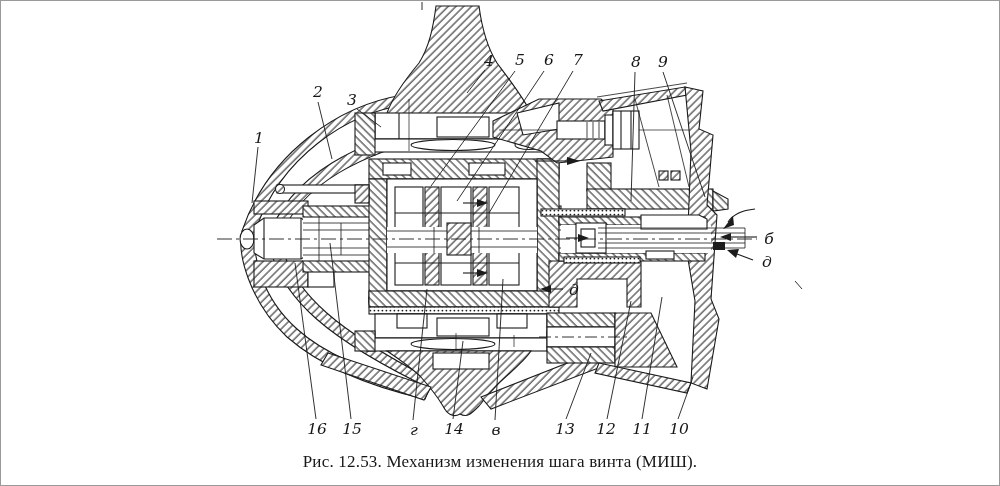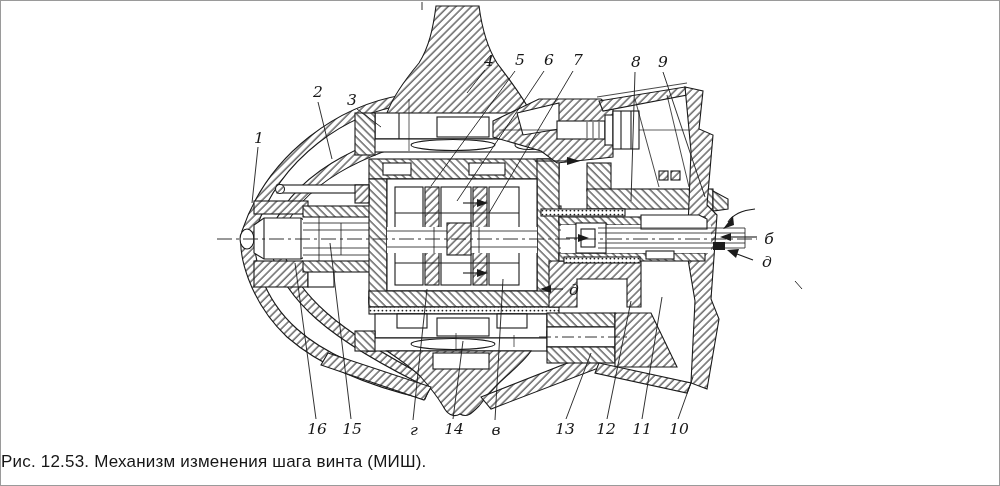--- a/index.html
+++ b/index.html
@@ -3,22 +3,22 @@
 <meta charset="utf-8">
 <style>
   html,body{margin:0;padding:0;background:#ffffff;}
   .page{
     position:relative;width:998px;height:484px;margin:0;
     background:#ffffff;border:1px solid #9a9a9a;overflow:hidden;
     font-family:"Liberation Sans",sans-serif;
   }
   .drawing{position:absolute;left:0;top:0;}
   .caption{
-    position:absolute;left:0;right:0;top:451px;text-align:left;
-    font-family:Liberation Sans, sans-serif;font-size:17px;color:#161616;
+    position:absolute;left:0;right:0;top:451px;text-align:center;
+    font-family:Liberation Serif, serif;font-size:17px;color:#161616;
     letter-spacing:.2px;
   }
   svg text.callout{
     font-family:"DejaVu Serif",serif;font-style:italic;
     font-size:15.5px;fill:#161616;
   }
 </style>
 </head>
 <body>
 

